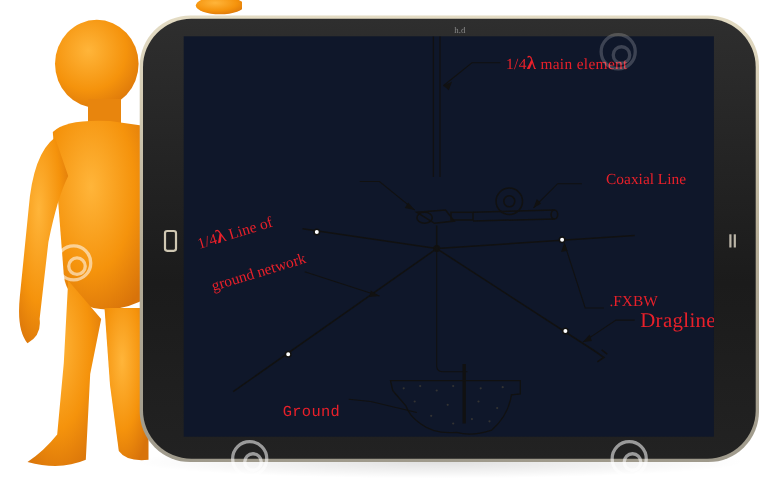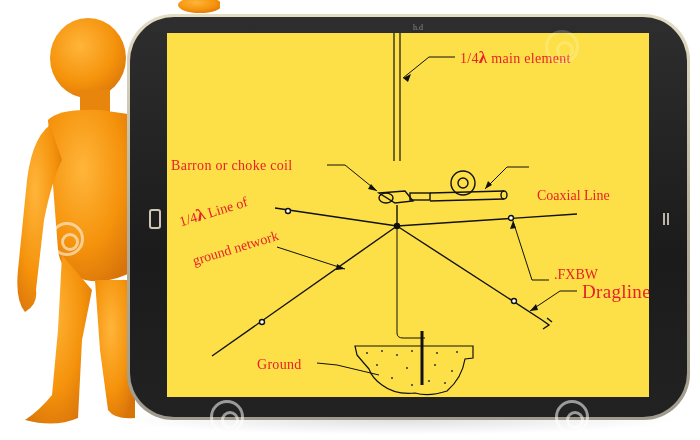--- a/index.html
+++ b/index.html
@@ -6,32 +6,32 @@
   body { width:700px; height:440px; background:#ffffff; position:relative; overflow:hidden; font-family:"Liberation Serif", serif; }
   .stage { position:absolute; left:0; top:0; width:700px; height:440px; }
   .floor-shadow { position:absolute; left:120px; top:405px; width:560px; height:30px; background:radial-gradient(ellipse at center, rgba(0,0,0,0.12), rgba(0,0,0,0) 70%); }
   .figure { position:absolute; left:0; top:0; width:220px; height:440px; }
   .tablet { position:absolute; left:127px; top:14px; width:563px; height:406px; border-radius:46px; background:linear-gradient(180deg,#e4dcc4,#b7ae98 50%,#9f9a8c); }
   .tablet-inner { position:absolute; left:3px; top:3px; right:3px; bottom:3px; border-radius:44px; background:linear-gradient(180deg,#2e2e2e,#1b1b1b 60%,#222); }
   .home-button { position:absolute; left:19px; top:192px; width:12px; height:20px; border:2px solid #cfc7b2; border-radius:3px; box-sizing:border-box; cursor:pointer; }
   .side-button { position:absolute; right:18px; top:196px; width:6px; height:12px; display:flex; gap:2px; cursor:pointer; }
   .side-button span { display:block; width:2px; height:12px; background:#bcb6a8; }
   .camera { position:absolute; left:283px; top:6px; font-size:8px; color:#8a8a8a; }
-  .screen { position:absolute; left:167px; top:33px; width:482px; height:364px; background:#fde047; overflow:hidden; }
+  .screen { position:absolute; left:167px; top:33px; width:482px; height:364px; background:#0f172a; overflow:hidden; }
   .diagram-svg { position:absolute; left:0; top:0; width:482px; height:364px; }
   .lbl { position:absolute; color:#e8202a; font-family:"Liberation Serif", serif; white-space:nowrap; line-height:1; }
   .lambda { font-size:17px; font-weight:bold; }
   .lbl-main { left:293px; top:16px; font-size:14px; letter-spacing:0.3px; }
   .lbl-barron { left:4px; top:126px; font-size:14px; letter-spacing:0.3px; }
-  .lbl-coax { left:370px; top:124px; font-size:14px;margin-top:32px; }
+  .lbl-coax { left:384px; top:124px; font-size:14px; }
   .lbl-line1 { left:10px; top:180px; font-size:14px; transform:rotate(-17deg); transform-origin:left top; }
   .lbl-line2 { left:24px; top:222px; font-size:14px; transform:rotate(-17deg); transform-origin:left top; }
   .lbl-fxbw { left:387px; top:235px; font-size:14px;font-family:Liberation Serif, serif; }
   .lbl-drag { left:415px; top:249px; font-size:19px; letter-spacing:0.3px; }
-  .lbl-ground { left:90px; top:325px; font-size:14px; letter-spacing:0.3px; }
+  .lbl-ground { left:90px; top:335px; font-size:14px; letter-spacing:0.3px;font-family:Liberation Mono, monospace; }
   .watermark { position:absolute; width:34px; height:34px; border-radius:50%; border:3px solid rgba(255,255,255,0.55); box-sizing:border-box; }
   .watermark::after { content:""; position:absolute; left:8px; top:8px; width:12px; height:12px; border-radius:50%; border:3px solid rgba(255,255,255,0.55); }
 </style>
 </head>
 <body>
 
 <div class="stage">
   <div class="floor-shadow"></div>
 
   <svg class="figure" viewBox="0 0 220 440">
@@ -139,21 +139,20 @@
           <circle cx="225" cy="345" r="1"></circle>
           <circle cx="262" cy="348" r="1"></circle>
         <circle cx="245" cy="352" r="1"></circle>
           <circle cx="278" cy="350" r="1"></circle>
       </g>
     </svg>
 
     <div class="lbl lbl-main">
       <span>1/4</span><span class="lambda">λ</span><span> main element</span>
     </div>
-    <div class="lbl lbl-barron">Barron or choke coil</div>
     <div class="lbl lbl-coax">Coaxial Line</div>
     <div class="lbl lbl-line1">
       <span>1/4</span><span class="lambda">λ</span><span> Line of</span>
     </div>
     <div class="lbl lbl-line2">ground network</div>
     <div class="lbl lbl-fxbw">.FXBW</div>
     <div class="lbl lbl-drag">Dragline</div>
     <div class="lbl lbl-ground">Ground</div>
   </div>
 

